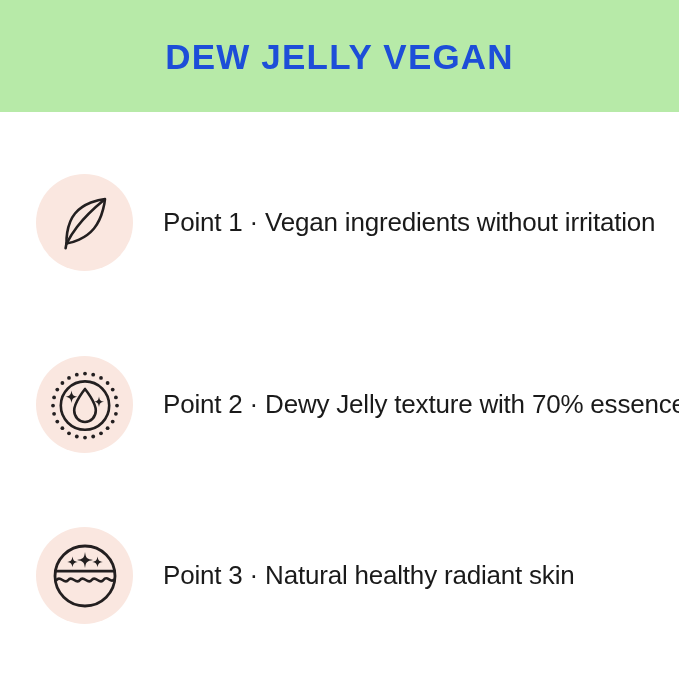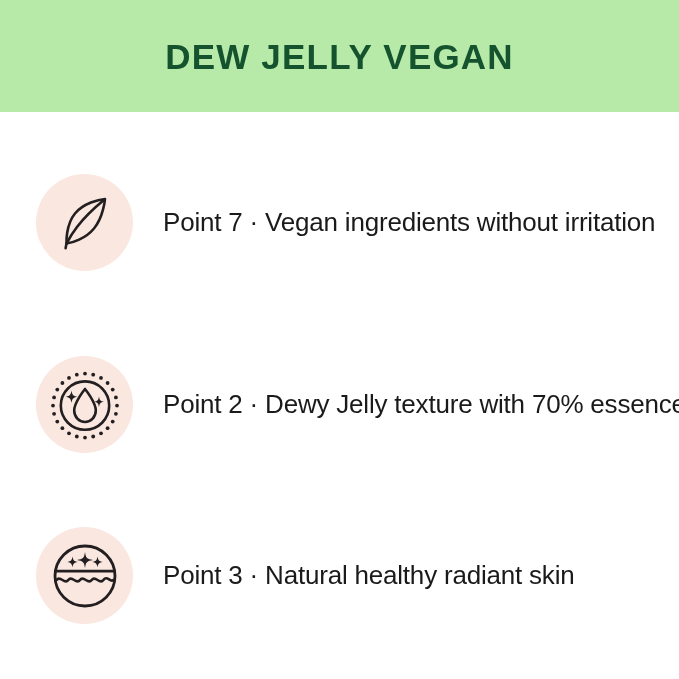--- a/index.html
+++ b/index.html
@@ -30,21 +30,21 @@
     background: #b7eaa8;
     display: flex;
     align-items: center;
     justify-content: center;
   }
   .header-title {
     font-family: "Liberation Sans", sans-serif;
     font-size: 35px;
     font-weight: bold;
     letter-spacing: 1.2px;
-    color: #14532d;
+    color: #1d4ed8;
     line-height: 1;
     white-space: nowrap;
   }
 
   
   .features {
     position: absolute;
     left: 0;
     top: 112px;
     width: 679px;
@@ -102,21 +102,21 @@
     <div class="feature-row row-1">
       <div class="icon-badge">
         <svg width="62" height="62" viewBox="0 0 62 62">
           <g fill="none" stroke="#231f20" stroke-width="2.6" stroke-linecap="round" stroke-linejoin="round">
             <path d="M51 7 C51 7 49.5 25 40 36.5 C31.5 46.8 18 51 12.5 51.5 C12.5 51.5 11.5 33 21 21.5 C29.5 11.2 45 7.5 51 7 Z"></path>
             <path d="M50.5 7.6 C50.5 7.6 33 22 23 35 C16.5 43.4 13.6 49.6 12.4 51.8"></path>
             <path d="M12.4 51.8 L11.6 56.2"></path>
           </g>
         </svg>
       </div>
-      <div class="feature-text">Point 7 · Vegan ingredients without irritation</div>
+      <div class="feature-text">Point 1 · Vegan ingredients without irritation</div>
     </div>
 
     <div class="feature-row row-2">
       <div class="icon-badge">
         <svg width="70" height="70" viewBox="0 0 70 70">
           <g fill="#231f20">
             <circle cx="35" cy="3.6" r="1.9"></circle>
             <circle cx="43.2" cy="4.7" r="1.9"></circle>
             <circle cx="51.0" cy="7.9" r="1.9"></circle>
             <circle cx="57.6" cy="13.0" r="1.9"></circle>

